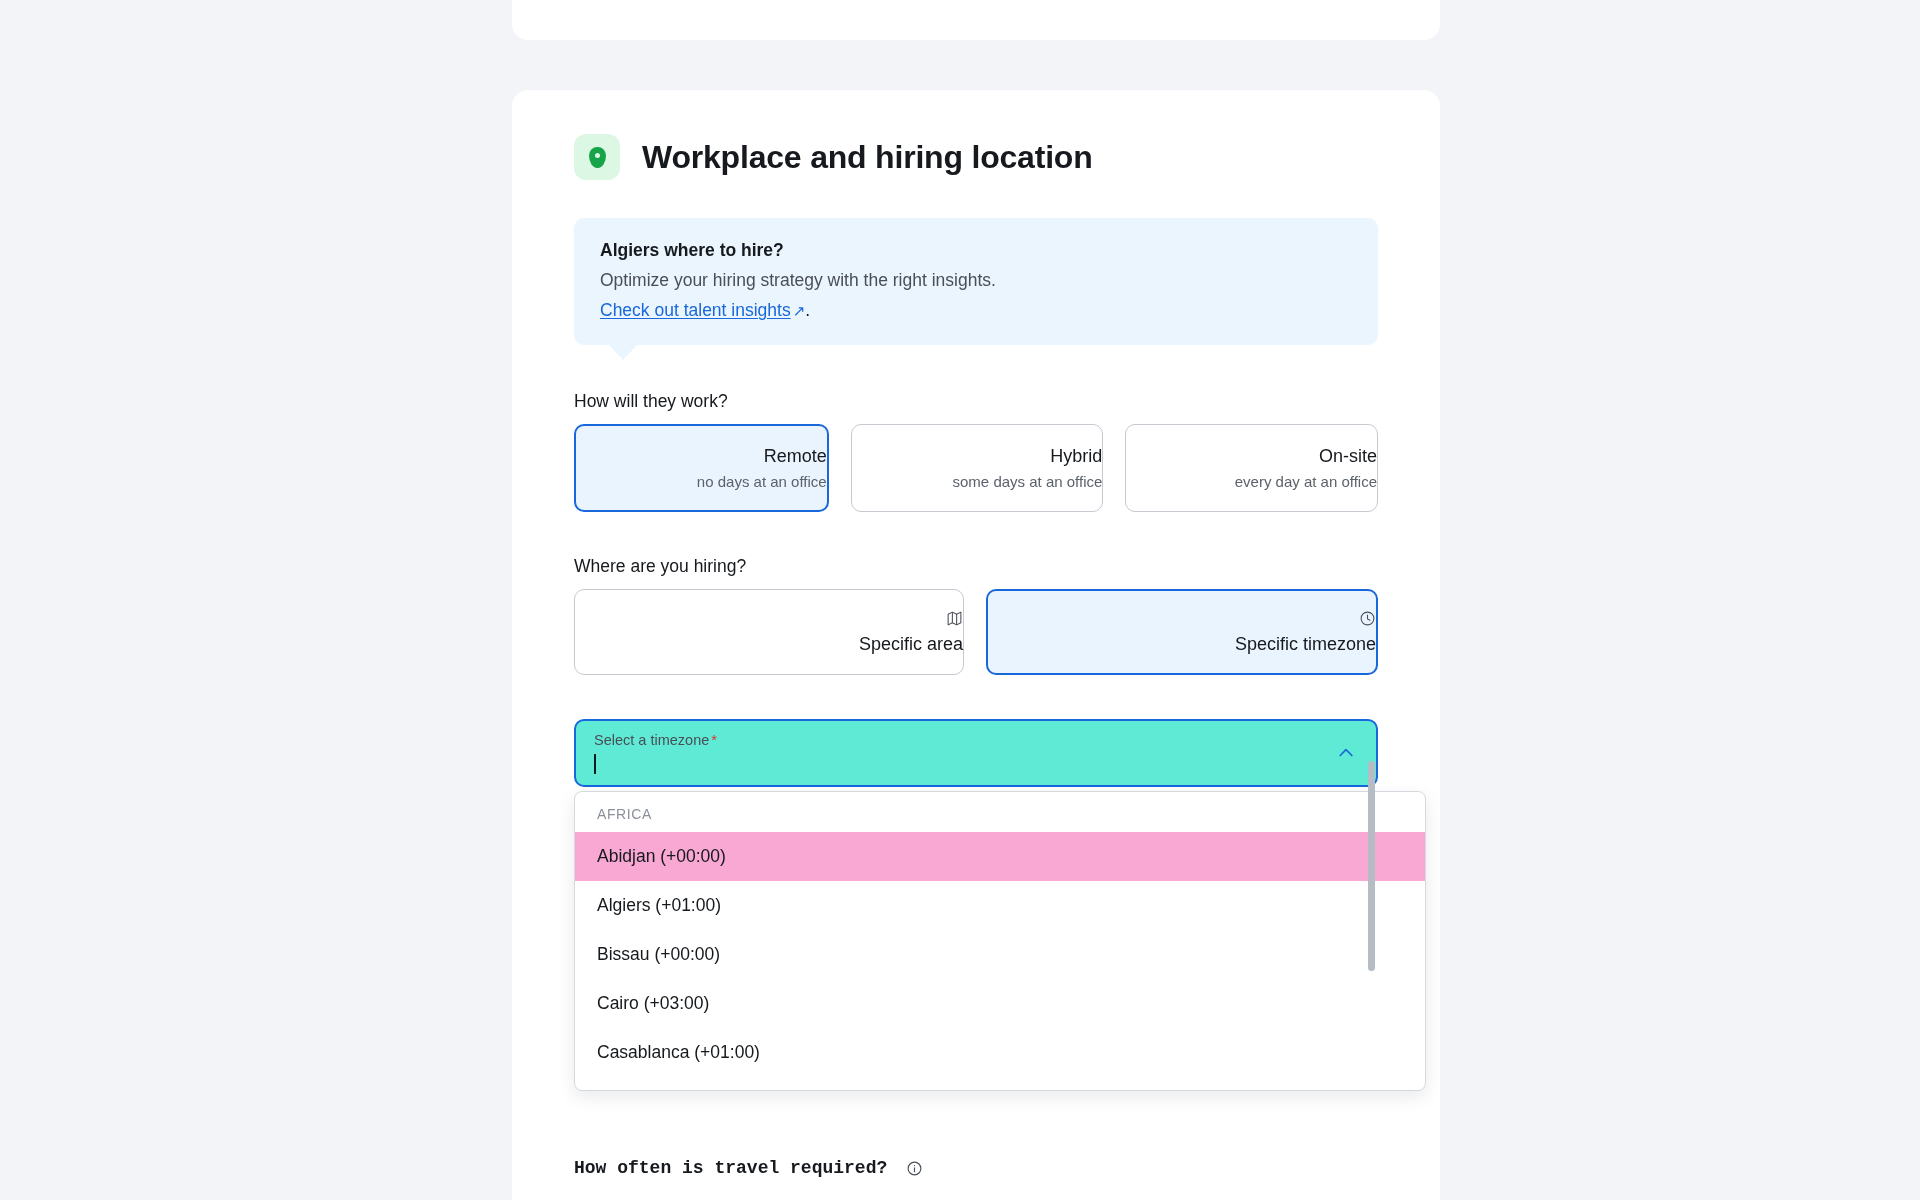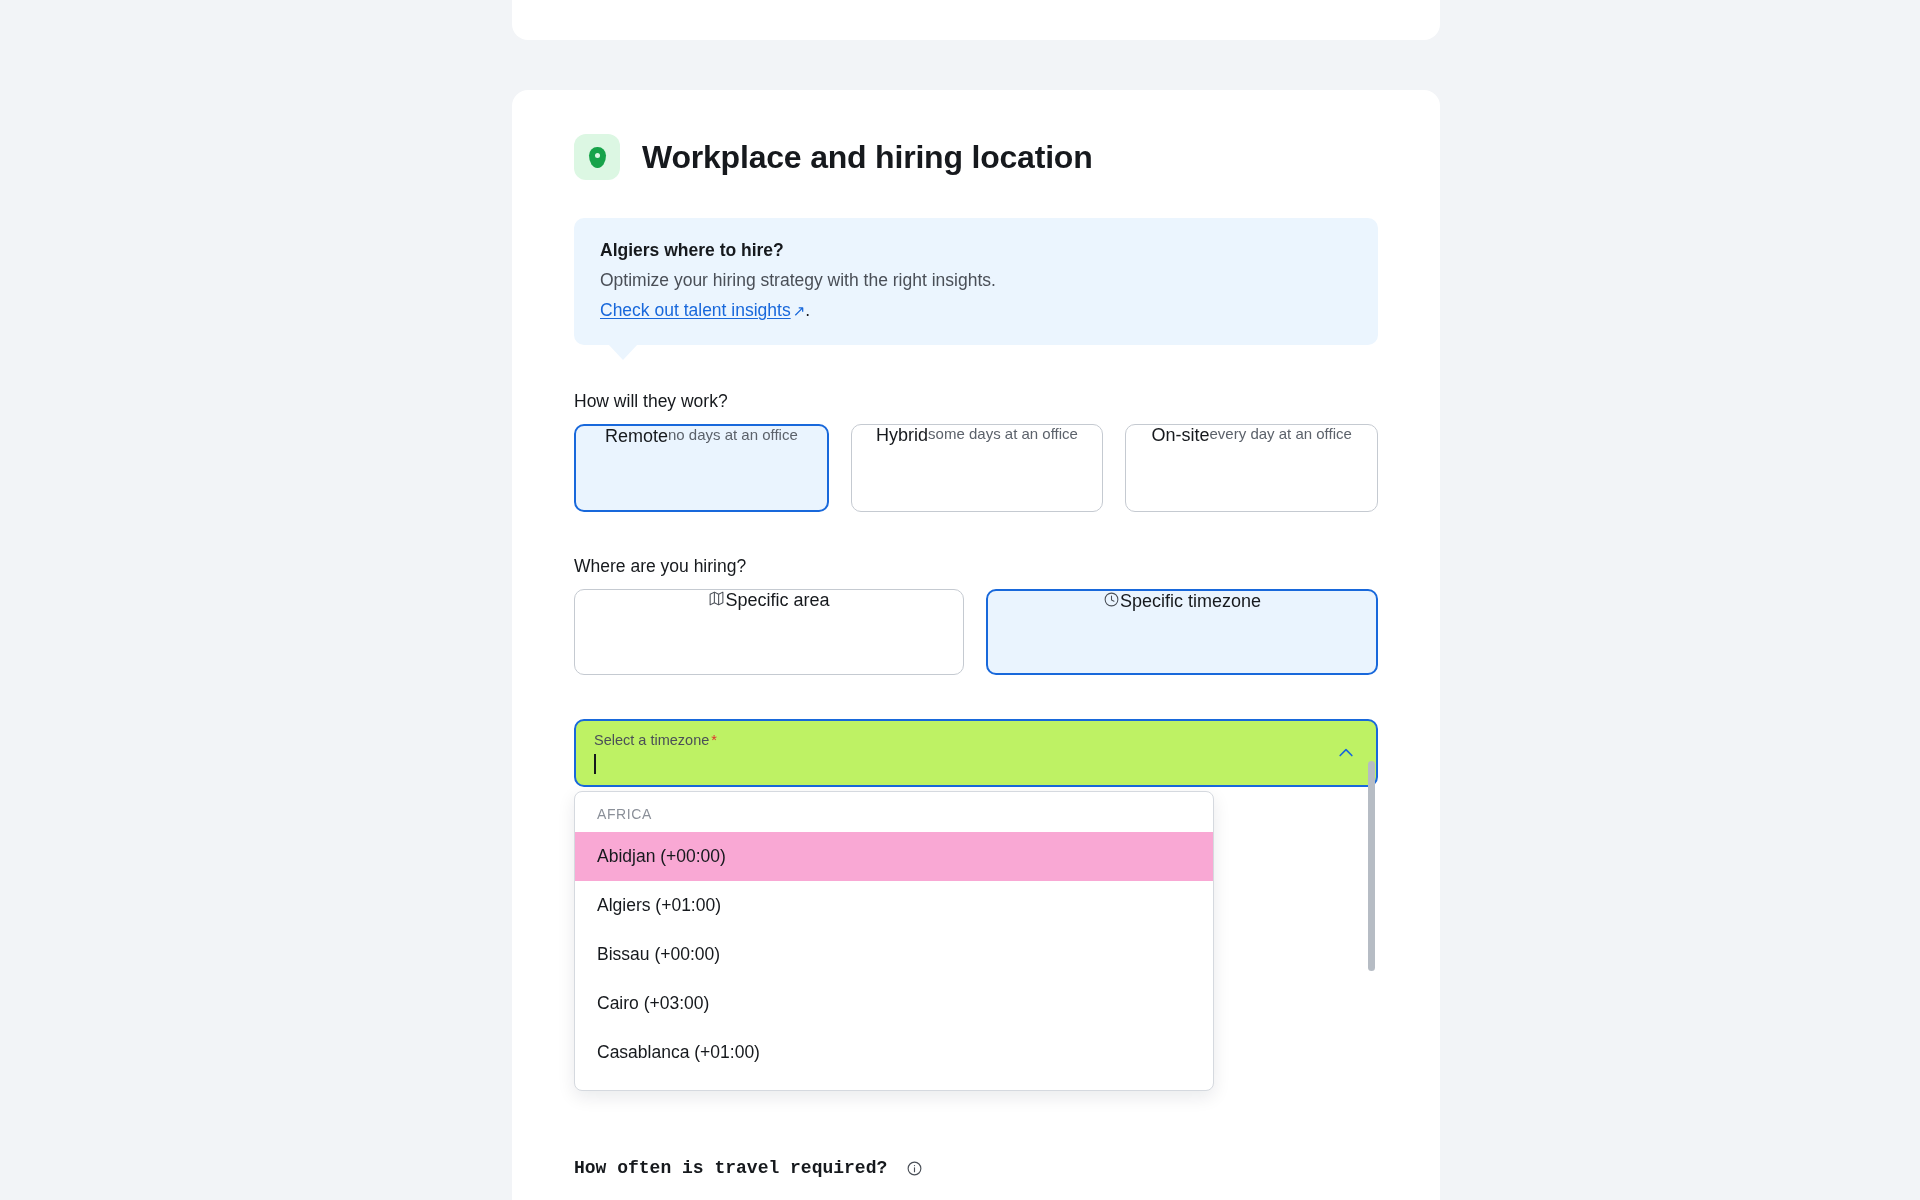--- a/index.html
+++ b/index.html
@@ -147,22 +147,22 @@
     display: flex;
     gap: 22px;
     margin-bottom: 44px;
   }
   .opt-card {
     flex: 1;
     border: 1px solid #c5cad1;
     border-radius: 10px;
     background: #ffffff;
     display: flex;
-    flex-direction: row;
-    align-items: flex-start;
+    flex-direction: column;
+    align-items: flex-end;
     justify-content: center;
     cursor: pointer;
   }
   .opt-row-work .opt-card { height: 88px; }
   .opt-row-loc .opt-card  { height: 86px; }
 
   .opt-card.selected {
     border: 2px solid #1868db;
     background: #eaf4fe;
   }
@@ -185,21 +185,21 @@
   
   .select-wrap {
     position: relative;
     margin-top: 8px;
   }
   .select-box {
     position: relative;
     border: 2px solid #1868db;
     border-radius: 10px;
     height: 68px;
-    background: #bef264;
+    background: #5eead4;
     padding: 11px 18px 0 18px;
     cursor: text;
   }
   .select-label {
     font-size: 14.5px;
     color: #4a4f57;
   }
   .req-star { color: #e0312e; margin-left: 2px; }
   .caret {
     display: inline-block;
@@ -215,21 +215,21 @@
     top: 50%;
     transform: translateY(-50%);
     line-height: 0;
   }
 
   
   .dropdown {
     position: absolute;
     left: 0;
     top: 72px;
-    width: 640px;
+    width: 852px;
     height: 300px;
     background: #ffffff;
     border: 1px solid #d5d9df;
     border-radius: 8px;
     box-shadow: 0 6px 18px rgba(16,24,40,0.09);
     overflow: hidden;
     z-index: 30;
   }
   .dd-group {
     font-size: 14px;

